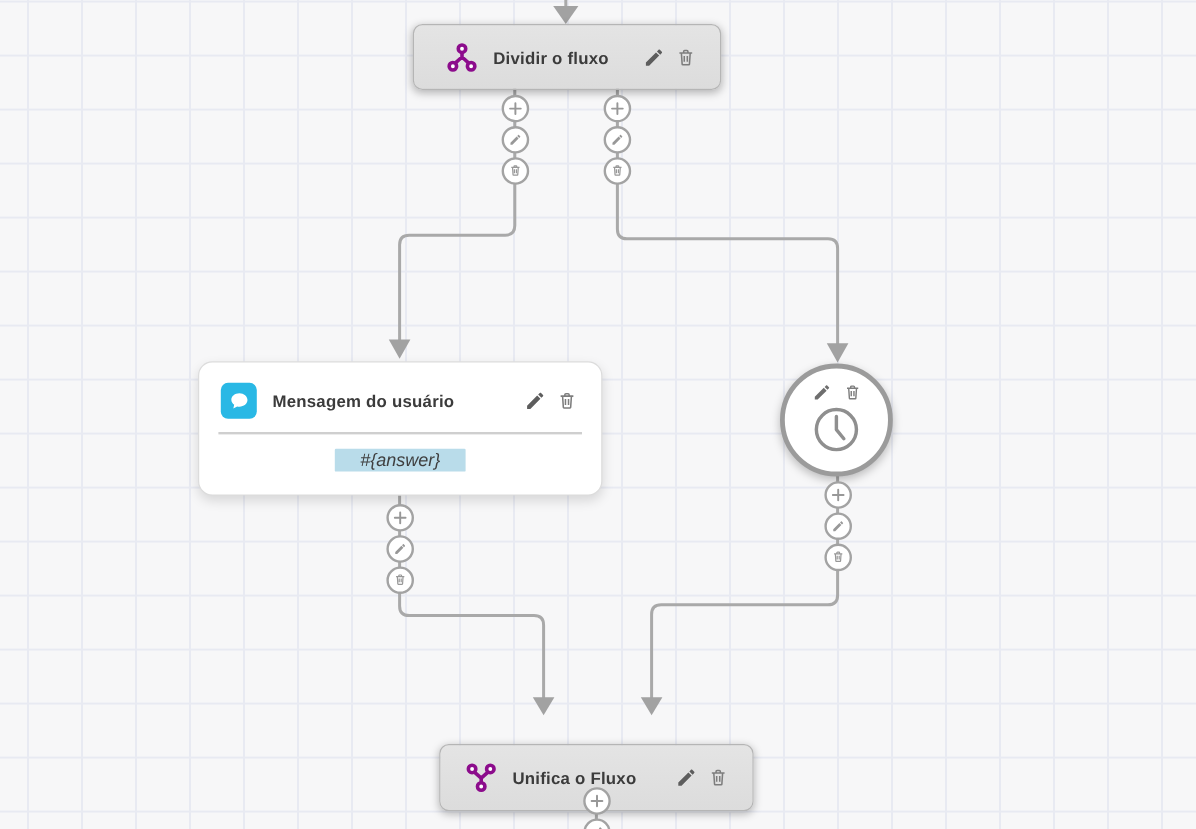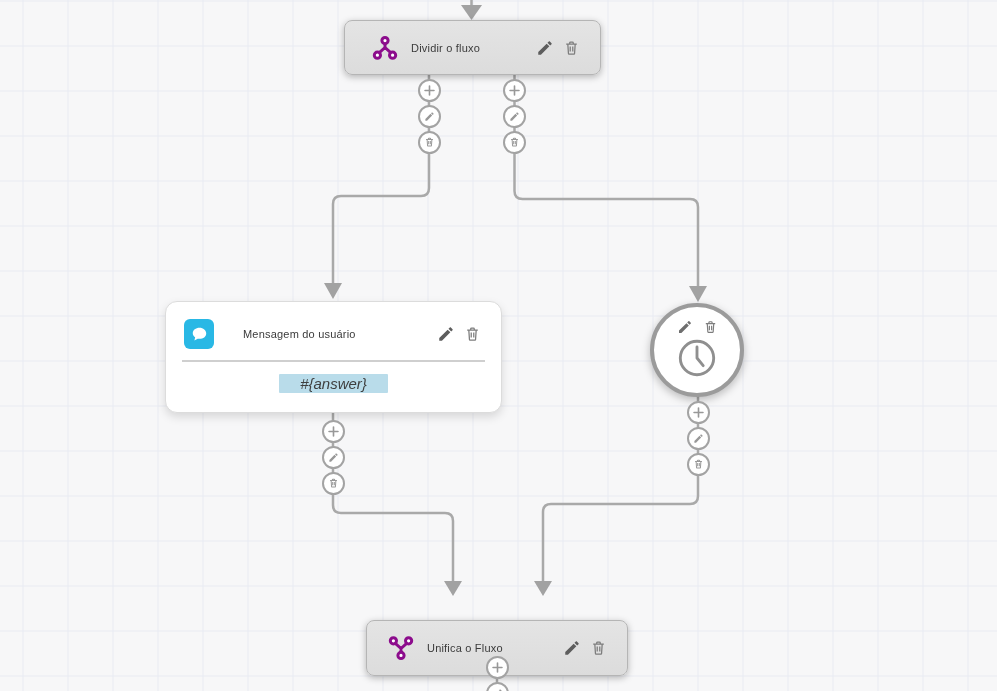--- a/index.html
+++ b/index.html
@@ -26,35 +26,35 @@
     background:linear-gradient(#e4e4e4,#dcdcdc);
     border:1.5px solid #b5b5b5;
     border-radius:8px;
     box-shadow:0 2px 7px rgba(0,0,0,.28);
     box-sizing:border-box;
   }
   .node-split{left:344px;top:20px;width:257px;height:55px;padding:0 20px 0 27px;}
   .node-merge{left:366px;top:620px;width:262px;height:56px;padding:0 20px 0 21px;}
 
   .node-title{
-    font-size:11px;font-weight:400;color:#3b3b3b;
+    font-size:14px;font-weight:700;color:#3b3b3b;
     letter-spacing:.2px;margin-left:13px;white-space:nowrap;
   }
   .actions{margin-left:auto;display:flex;align-items:center;gap:9px;}
   .act{display:flex;align-items:center;justify-content:center;cursor:pointer;}
 
   
   .node-card{
     position:absolute;z-index:3;
     left:165px;top:301px;width:337px;height:112px;
     background:#fff;border:1px solid #dcdcdc;border-radius:12px;
     box-shadow:0 4px 10px rgba(0,0,0,.13);
     box-sizing:border-box;
   }
-  .card-header{display:flex;align-items:center;padding:17px 20px 11px 18px;gap:16px;}
+  .card-header{display:flex;align-items:center;padding:17px 20px 11px 18px;}
   .app-icon{
     width:30px;height:30px;border-radius:6px;background:#29b8e5;
     display:flex;align-items:center;justify-content:center;flex:0 0 auto;
   }
   .card-divider{height:1.5px;background:#cfcfcf;margin:0 16px;}
   .card-body{text-align:center;padding-top:13px;font-size:15px;}
   .var-highlight{
     background:#b9dcea;color:#3f3f3f;font-style:italic;
     padding:1px 21px;border-radius:1px;
   }

